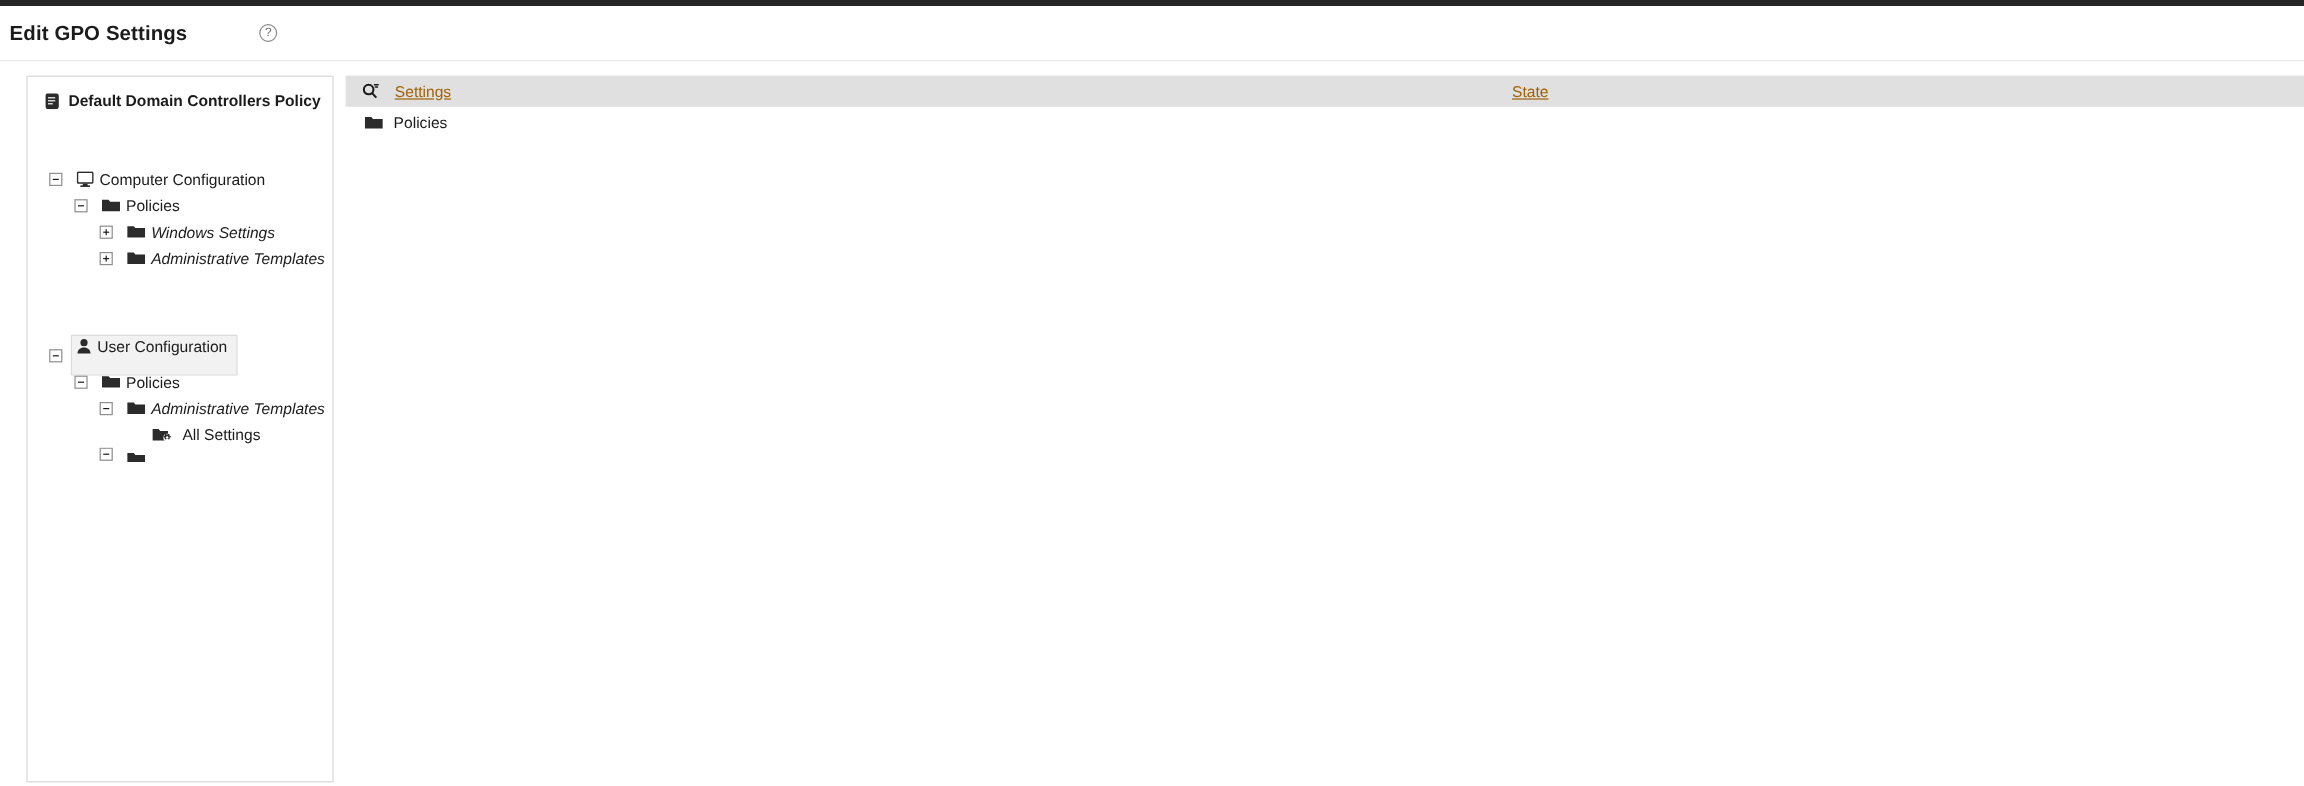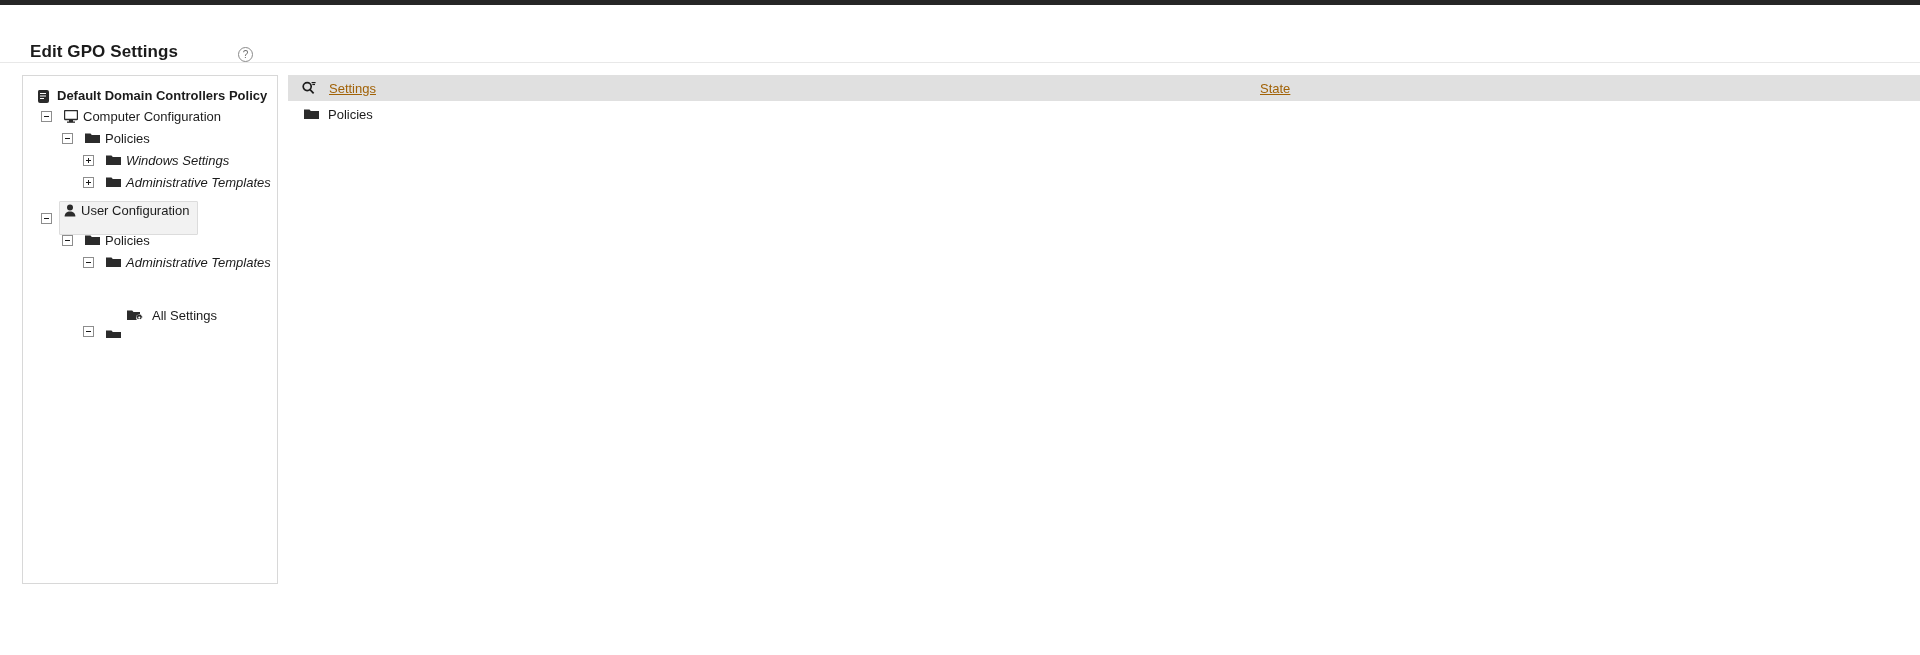--- a/index.html
+++ b/index.html
@@ -20,26 +20,26 @@
 
   
   .top-strip {
     height: 5px;
     width: 100%;
     background: #262626;
   }
 
   
   .page-header {
-    height: 58px;
+    height: 46px;
     width: 100%;
     background: #ffffff;
     display: flex;
-    align-items: flex-end;
-    padding-left: 30px;
+    align-items: center;
+    padding-left: 8px;
     border-bottom: 1px solid #e8e8e8;
   }
   .page-title {
     font-size: 17px;
     font-weight: bold;
     color: #1b1b1b;
     letter-spacing: 0.1px;
     white-space: nowrap;
   }
   .help-icon {
@@ -62,21 +62,21 @@
     align-items: flex-start;
     height: 604px;
     padding-top: 12px;
     padding-left: 22px;
     gap: 10px;
   }
 
   
   .tree-panel {
     width: 256px;
-    height: 509px;
+    height: 589px;
     background: #ffffff;
     border: 1px solid #d8d8d8;
     padding: 10px 0 0 0;
     overflow: hidden;
     flex: none;
   }
   .tree-root {
     display: flex;
     align-items: center;
     gap: 7px;
@@ -143,24 +143,24 @@
     top: 2px;
     width: 1px;
     height: 5px;
     background: #1b1b1b;
   }
   .expander.none {
     border-color: transparent;
     background: transparent;
   }
   .expander.none::before { display: none; }
-  .indent-1 { padding-left: 18px; }
+  .indent-1 { padding-left: 18px; margin-top: 45px; }
   .indent-2 { padding-left: 39px; }
   .indent-3 { padding-left: 60px; font-style: italic; }
-  .indent-4 { padding-left: 81px; margin-top: 31px; }
+  .indent-4 { padding-left: 81px; }
 
   
   .icon {
     flex: none;
     display: inline-block;
     line-height: 0;
   }
 
   
   .settings-panel {

